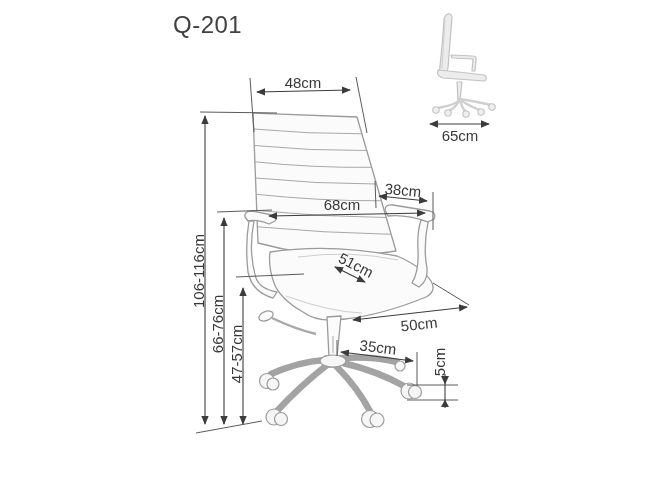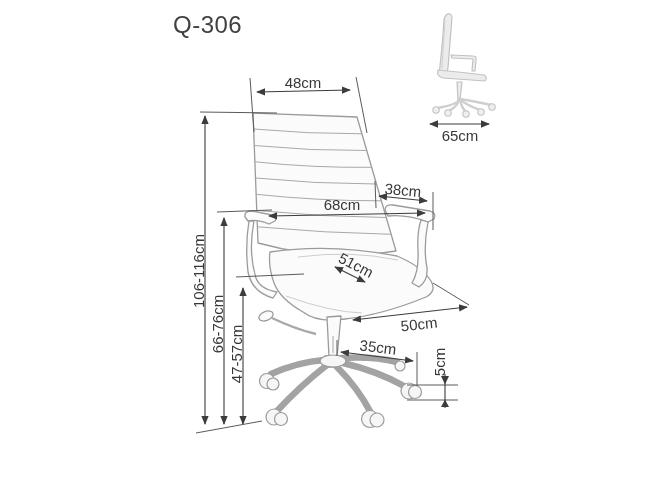--- a/index.html
+++ b/index.html
@@ -27,21 +27,21 @@
   .caster{fill:#f6f6f6;stroke:#9b9b9b;stroke-width:1.2;}
   .sv{stroke:#c2c2c2;stroke-width:1.2;fill:#ececec;stroke-linejoin:round;}
   .sv-leg{stroke:#cfcfcf;stroke-width:2.4;fill:none;stroke-linecap:round;}
   .sv-caster{fill:#efefef;stroke:#c2c2c2;stroke-width:1.1;}
 </style>
 </head>
 <body>
 
 <div class="canvas">
 
-  <div class="title">Q-306</div>
+  <div class="title">Q-201</div>
 
   <svg width="648" height="486" viewBox="0 0 648 486">
     <defs>
       <marker id="arw" viewBox="0 0 10 10" refX="8.6" refY="5" markerWidth="8.5" markerHeight="8.5" orient="auto-start-reverse">
         <path d="M0 1.1 L9.6 5 L0 8.9 Z" fill="#3c3c3c"></path>
       </marker>
     </defs>
 
     <g>
 

